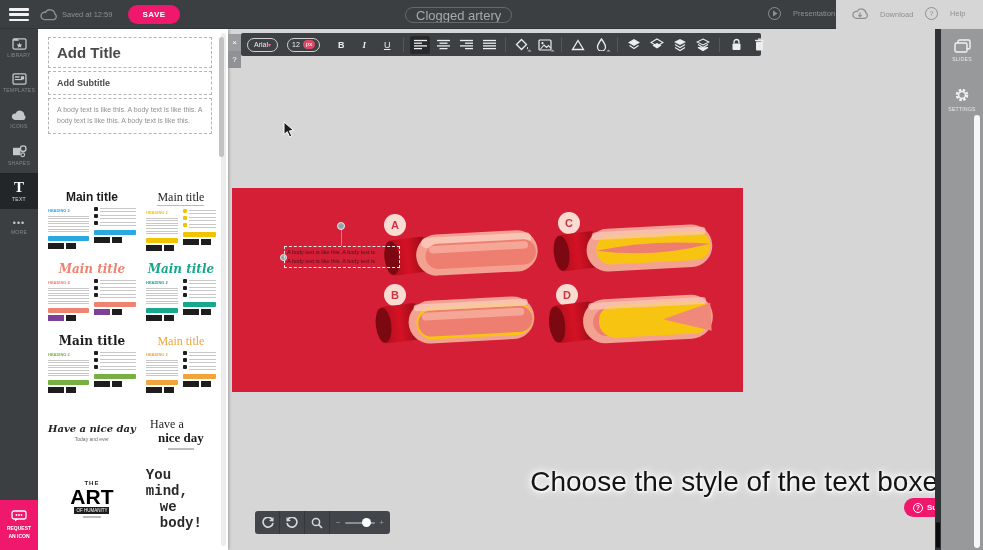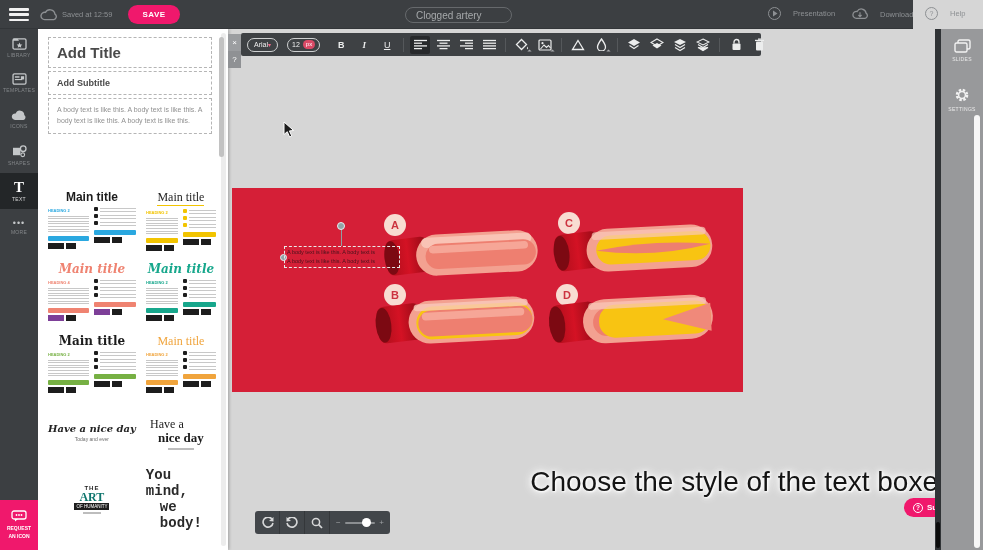--- a/index.html
+++ b/index.html
@@ -1,27 +1,27 @@
 <!DOCTYPE html>
 <html><head>
 <meta charset="utf-8">
 <style>
   *{margin:0;padding:0;box-sizing:border-box;font-family:"Liberation Sans",sans-serif;}
   html,body{width:983px;height:550px;overflow:hidden;}
   body{background:#d6d6d6;}
   .app{position:relative;width:983px;height:550px;}
 
   
-  .topbar{position:absolute;left:0;top:0;width:913px;height:29px;background:#3c3f42;z-index:60;border-bottom:1px solid #333639;}
+  .topbar{position:absolute;left:0;top:0;width:836px;height:29px;background:#3c3f42;z-index:60;border-bottom:1px solid #333639;}
   .hamburger{position:absolute;left:9px;top:8px;width:20px;height:13px;display:flex;flex-direction:column;justify-content:space-between;cursor:pointer;}
   .hamburger span{display:block;height:2.5px;background:#f2f2f2;border-radius:1px;}
   .tb-cloud{position:absolute;left:40px;top:7px;}
   .saved{position:absolute;left:62px;top:10px;font-size:7.5px;color:#8d9093;}
   .save-btn{position:absolute;left:128px;top:5px;width:52px;height:19px;border:none;border-radius:10px;background:#f0186c;color:#fff;font-size:8px;font-weight:bold;letter-spacing:.5px;cursor:pointer;}
-  .title-input{position:absolute;left:405px;top:7px;width:107px;height:16px;background:transparent;border:1px solid #66696c;border-radius:9px;color:#a6a9ab;font-size:10px;padding:0 10px;outline:none;}
+  .title-input{position:absolute;left:405px;top:7px;width:107px;height:16px;background:transparent;border:1px solid #66696c;border-radius:9px;color:#a6a9ab;font-size:13px;padding:0 10px;outline:none;}
   .top-action{position:absolute;top:7px;display:flex;align-items:center;gap:12px;color:#8d9093;font-size:7.5px;cursor:pointer;}
   .ta-pres{left:768px;}
   .ta-down{left:852px;}
   .ta-help{left:925px;}
   .circle-ic{width:13px;height:13px;border:1.3px solid #8d9093;border-radius:50%;display:flex;align-items:center;justify-content:center;font-size:7px;color:#8d9093;}
 
   
   .iconbar{position:absolute;left:0;top:29px;width:38px;height:521px;background:#3c3f42;z-index:50;}
   .nav-item{width:38px;height:36px;display:flex;flex-direction:column;align-items:center;justify-content:center;gap:2px;cursor:pointer;color:#c4c7c9;}
   .nav-item.active{background:#232628;color:#fff;}
@@ -59,21 +59,21 @@
   .t-bullet{width:4px;height:4px;background:#1d1d1d;border-radius:1px;flex:none;}
   .t-minilines{flex:1;height:5px;background:repeating-linear-gradient(#fff 0 1.4px,#c8c8c8 1.4px 2.4px);}
   .t-bar{height:5px;border-radius:1px;margin-top:2px;}
   .t-blocks{display:flex;gap:2px;margin-top:2px;align-items:center;}
   .t-block{height:6px;background:#1d1d1d;}
   .t-block.w1{width:16px;}
   .t-block.w2{width:10px;}
   .t-sub{font-size:5px;color:#6b6b6b;margin-top:1px;}
   .t-tinyline{width:26px;height:2px;background:#bdbdbd;margin-top:2px;}
   .stk-the{font-size:6px;font-weight:bold;letter-spacing:1px;color:#1d1d1d;}
-  .stk-art{font-family:Liberation Serif, serif;font-size:12px;font-weight:bold;color:#0f766e;line-height:1;}
+  .stk-art{font-family:Liberation Sans, sans-serif;font-size:21px;font-weight:bold;color:#000000;line-height:1;}
   .stk-of{font-size:4.5px;color:#fff;background:#1d1d1d;padding:0 2px;line-height:1.6;}
   .quote-line{font-family:Liberation Mono, monospace;font-size:14px;font-weight:bold;color:#2a2a2a;line-height:1.15;}
 
   
   .workspace{position:absolute;left:228px;top:29px;width:707px;height:521px;background:#d6d6d6;}
 
   
   .tab-col{position:absolute;left:0;top:5px;width:13px;height:34px;z-index:45;display:flex;flex-direction:column;}
   .tab-cell{flex:1;background:#9b9da0;color:#fff;font-size:8px;display:flex;align-items:center;justify-content:center;cursor:pointer;}
   .tab-cell+.tab-cell{background:#8f9194;}

